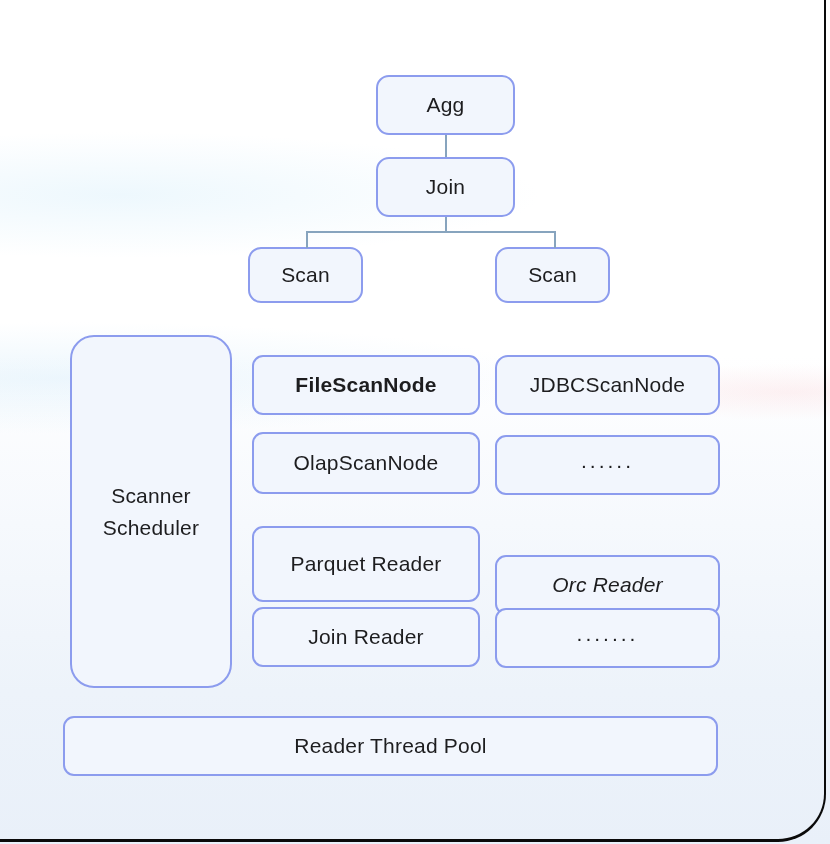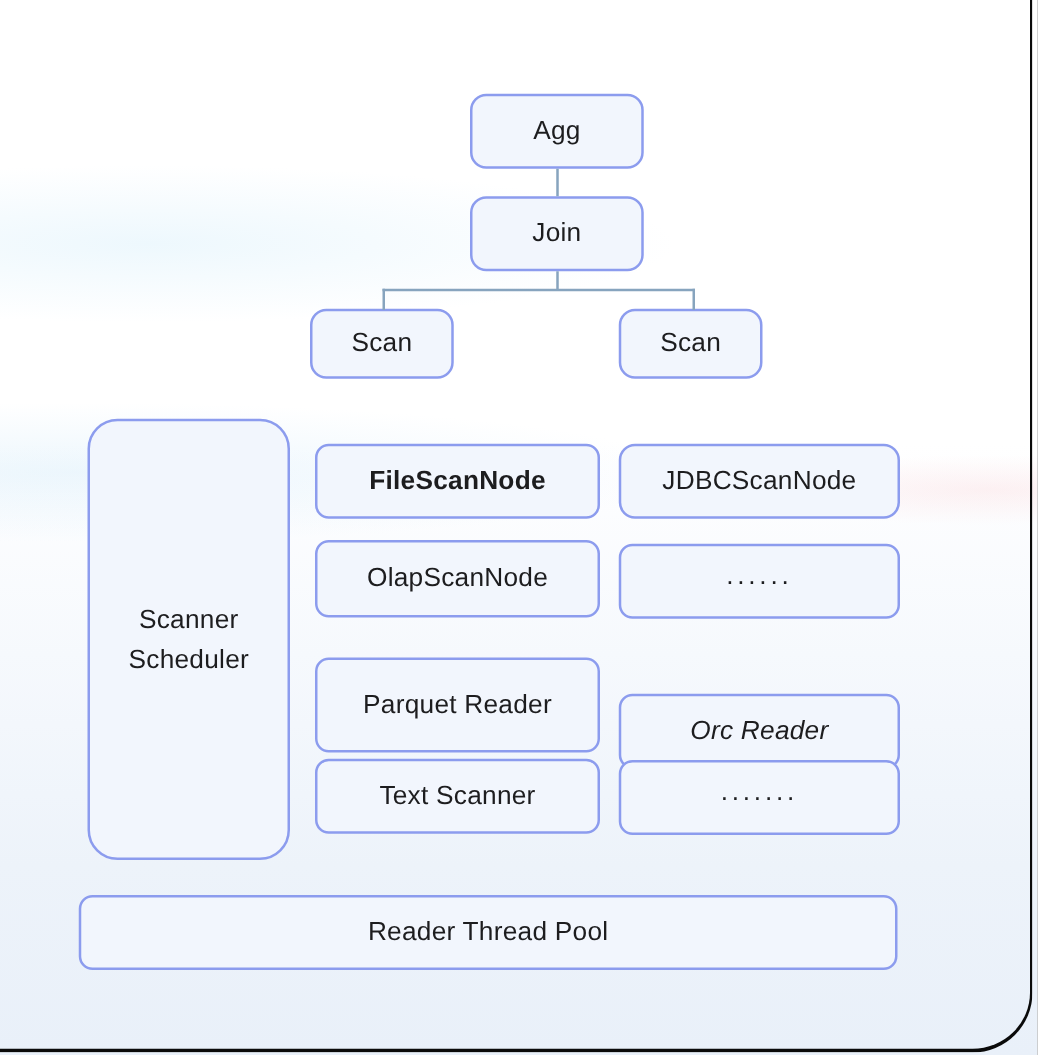--- a/index.html
+++ b/index.html
@@ -80,21 +80,21 @@
   <div class="connector" style="left:554px; top:231px; width:2px; height:17px;"></div>
 
   <div class="node" id="scanner-scheduler" style="left:70px; top:335px; width:162px; height:353px;">
     <div>Scanner</div>
     <div>Scheduler</div>
   </div>
 
   <div class="node" style="left:252px; top:355px; width:228px; height:60px;font-weight:bold;">FileScanNode</div>
   <div class="node" style="left:252px; top:432px; width:228px; height:62px;">OlapScanNode</div>
   <div class="node" style="left:252px; top:526px; width:228px; height:76px;">Parquet Reader</div>
-  <div class="node" style="left:252px; top:607px; width:228px; height:60px;">Text Scanner</div>
+  <div class="node" style="left:252px; top:607px; width:228px; height:60px;">Join Reader</div>
 
   <div class="node" style="left:495px; top:355px; width:225px; height:60px;border-radius:13px;">JDBCScanNode</div>
   <div class="node dots" style="left:495px; top:435px; width:225px; height:60px;">
     <span>......</span>
   </div>
   <div class="node" style="left:495px; top:555px; width:225px; height:60px;font-style:italic;">Orc Reader</div>
   <div class="node dots" style="left:495px; top:608px; width:225px; height:60px;">
     <span>.......</span>
   </div>
 

